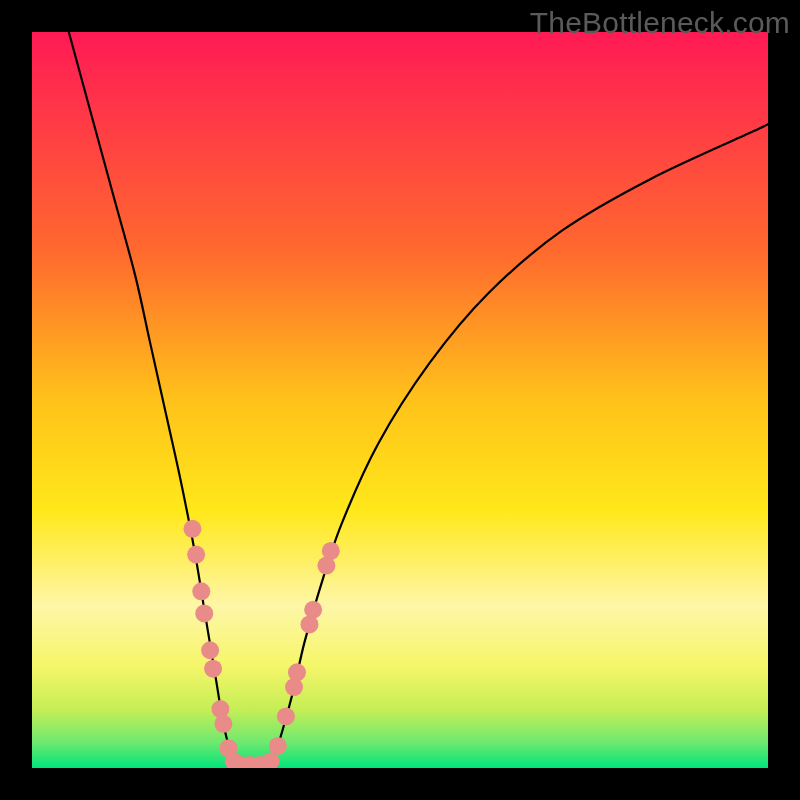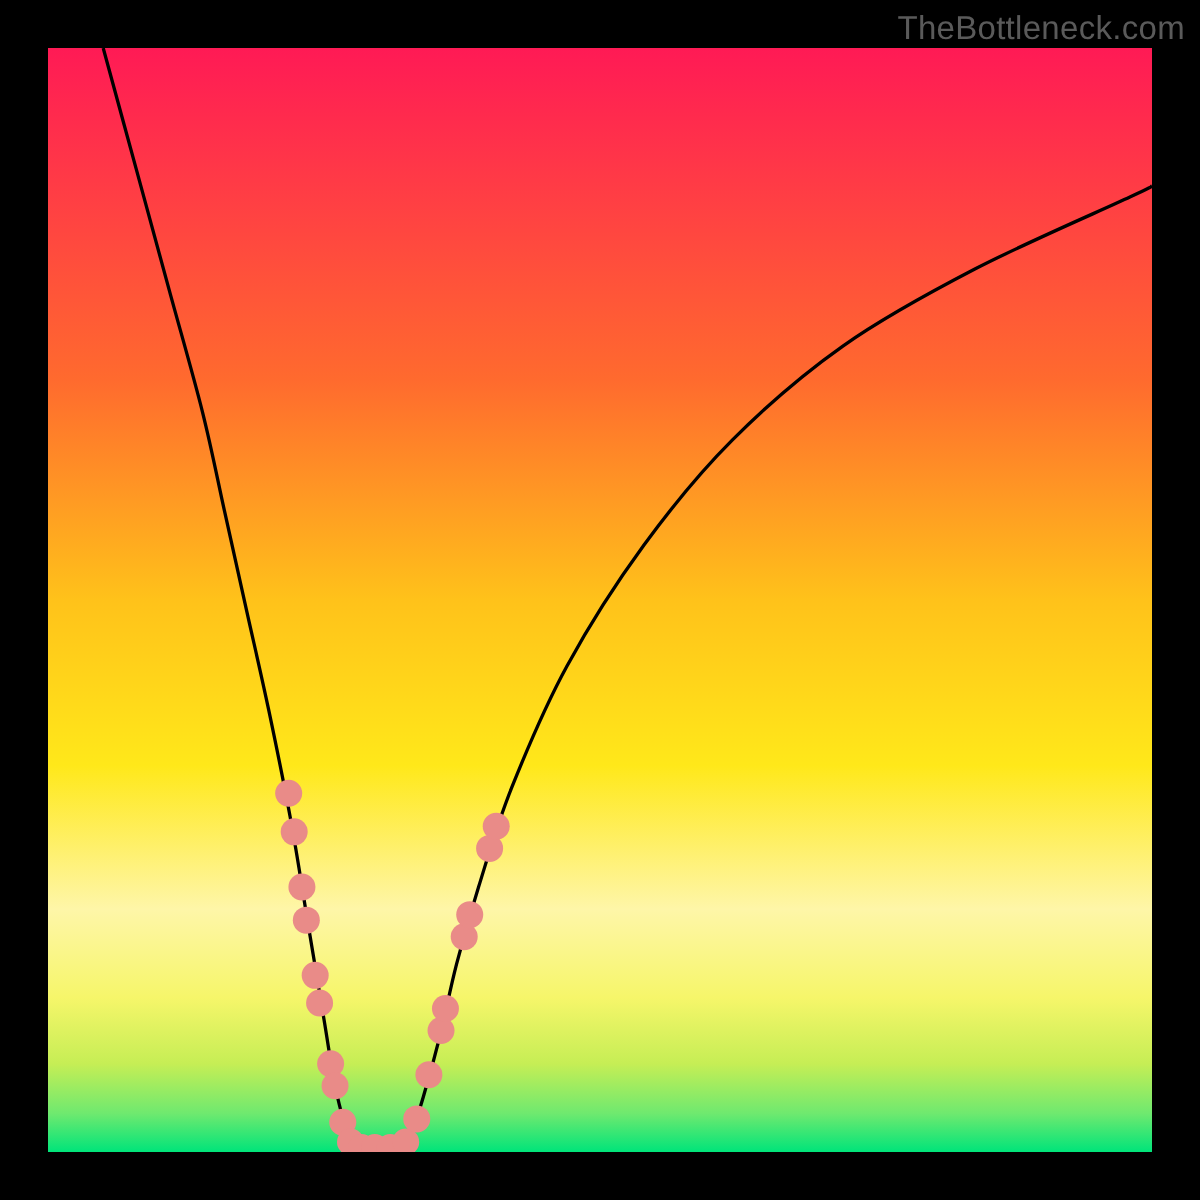--- a/index.html
+++ b/index.html
@@ -16,21 +16,21 @@
     left: 32px;
     top: 32px;
     width: 736px;
     height: 736px;
     overflow: hidden;
   }
   .watermark {
     position: absolute;
     top: 6px;
     right: 10px;
-    font-size: 22px;
+    font-size: 30px;
     font-weight: 500;
     color: #5a5a5a;
     letter-spacing: 0.2px;
     z-index: 10;
   }
   svg { display: block; }
 </style>
 </head>
 <body>
 

